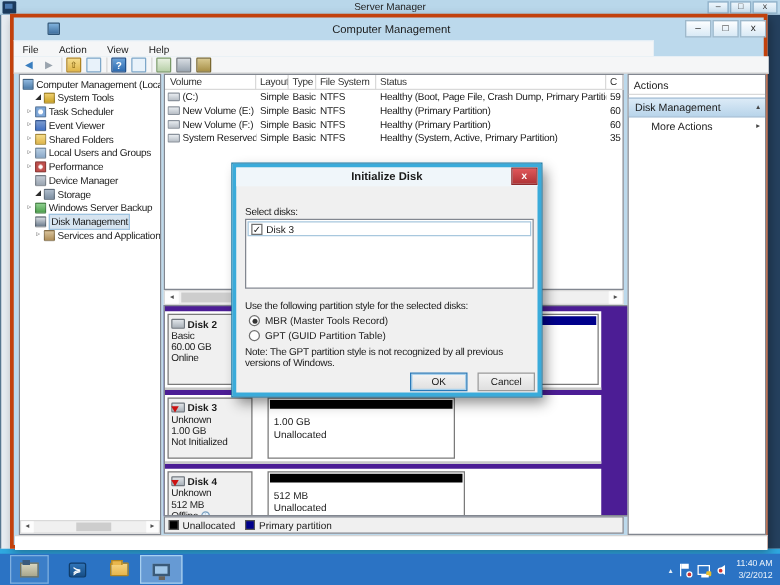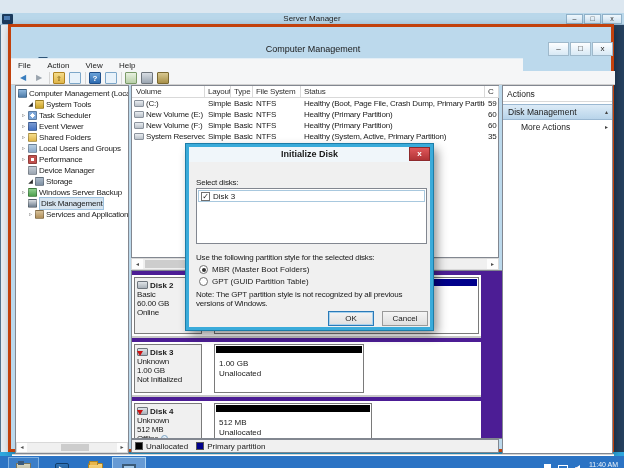--- a/index.html
+++ b/index.html
@@ -1,18 +1,18 @@
 <!DOCTYPE html>
 <html><head>
 <meta charset="utf-8">
 <style>
   * { margin:0; padding:0; box-sizing:border-box; }
   html,body { width:624px; height:468px; overflow:hidden; }
   body { font-family:"Liberation Sans", sans-serif; font-size:8px; color:#1a1a1a; background:#204060; }
-  .abs { position:absolute;margin-top:13px; }
+  .abs { position:absolute; }
   #screen { position:relative; width:624px; height:468px; background:#dce7f0; overflow:hidden; }
 
   
   #sm-titlebar { left:0; top:0; width:624px; height:12px; background:#b9d7ea; border-bottom:1px solid #9cbcd4; }
   #sm-title { width:100%; text-align:center; font-size:8px; color:#222; line-height:12px; }
   #sm-flag { left:2px; top:1px; width:11px; height:10px; background:#1b3a5c; border-radius:1px; }
   #sm-flag:before { content:""; position:absolute; left:2px; top:2px; width:6px; height:4px; background:#4a7ab0; }
   .sm-cap { top:1px; width:17px; height:10px; border:1px solid #8fb0c8; background:linear-gradient(#eef6fc,#cfe3f1); text-align:center; line-height:8px; font-size:7px; color:#333; }
   #sm-right-edge { left:613px; top:12px; width:11px; height:427px; background:#25415f; }
   #sm-left-edge { left:0; top:12px; width:8px; height:427px; background:#e8edf2; border-left:1px solid #5a7priv; border-left:1px solid #56768f; }
@@ -402,21 +402,21 @@
     <div class="dlg-text" style="top:31px;">Select disks:</div>
     <div id="dlg-list">
       <div id="dlg-item">
         <span class="chk">✓</span>
         <span>Disk 3</span>
       </div>
     </div>
     <div class="dlg-text" style="top:106px;white-space:nowrap;">Use the following partition style for the selected disks:</div>
     <div class="radio-row" style="top:118px;">
       <span class="rad on"></span>
-      <span style="font-size:8px;">MBR (Master Boot Folders)</span>
+      <span style="font-size:8px;">MBR (Master Tools Record)</span>
     </div>
     <div class="radio-row" style="top:130px;">
       <span class="rad"></span>
       <span style="font-size:8px;">GPT (GUID Partition Table)</span>
     </div>
     <div class="dlg-text" style="top:143px;width:228px;line-height:9px;">Note: The GPT partition style is not recognized by all previous versions of Windows.</div>
     <div class="dlg-btn" id="btn-ok">OK</div>
     <div class="dlg-btn" id="btn-cancel">Cancel</div>
   </div>
 

